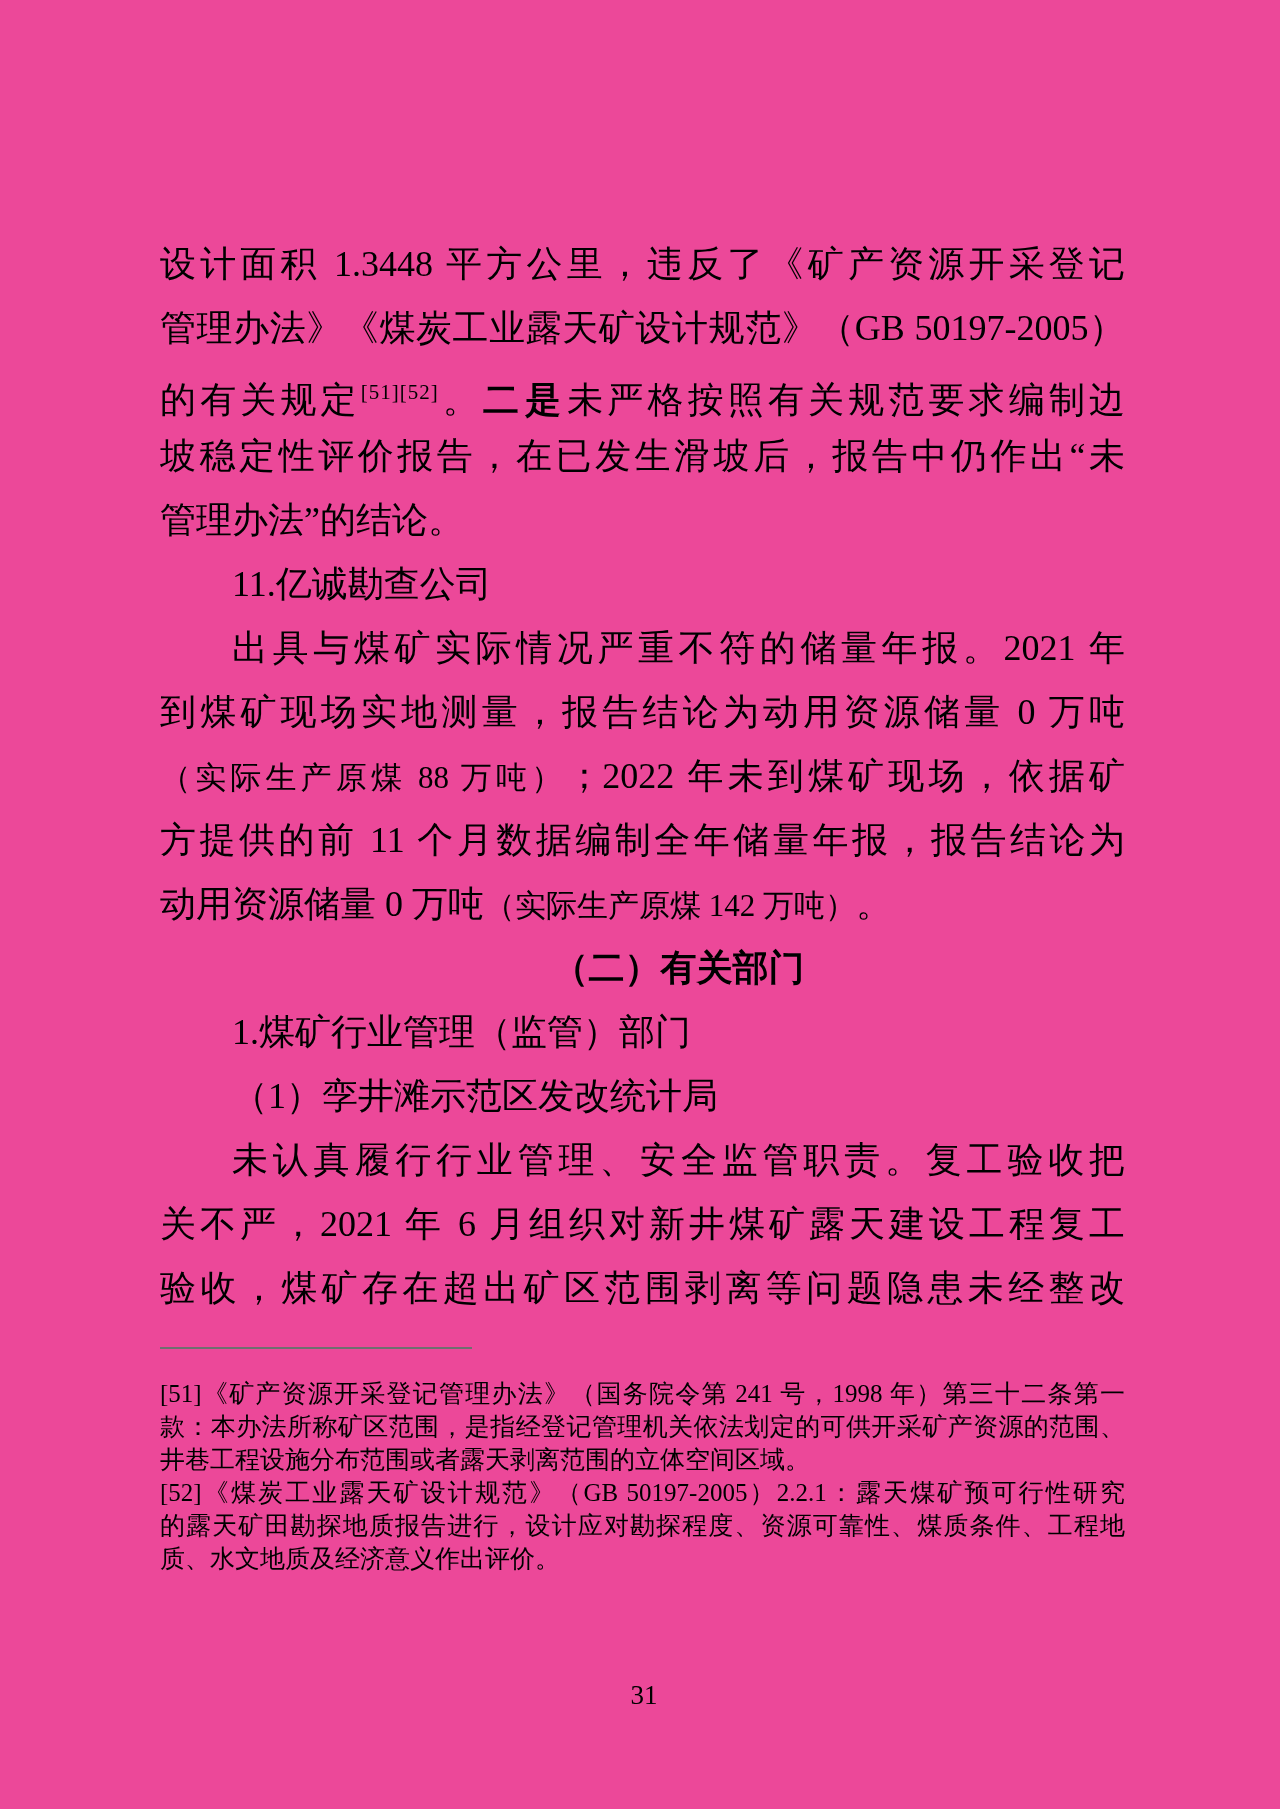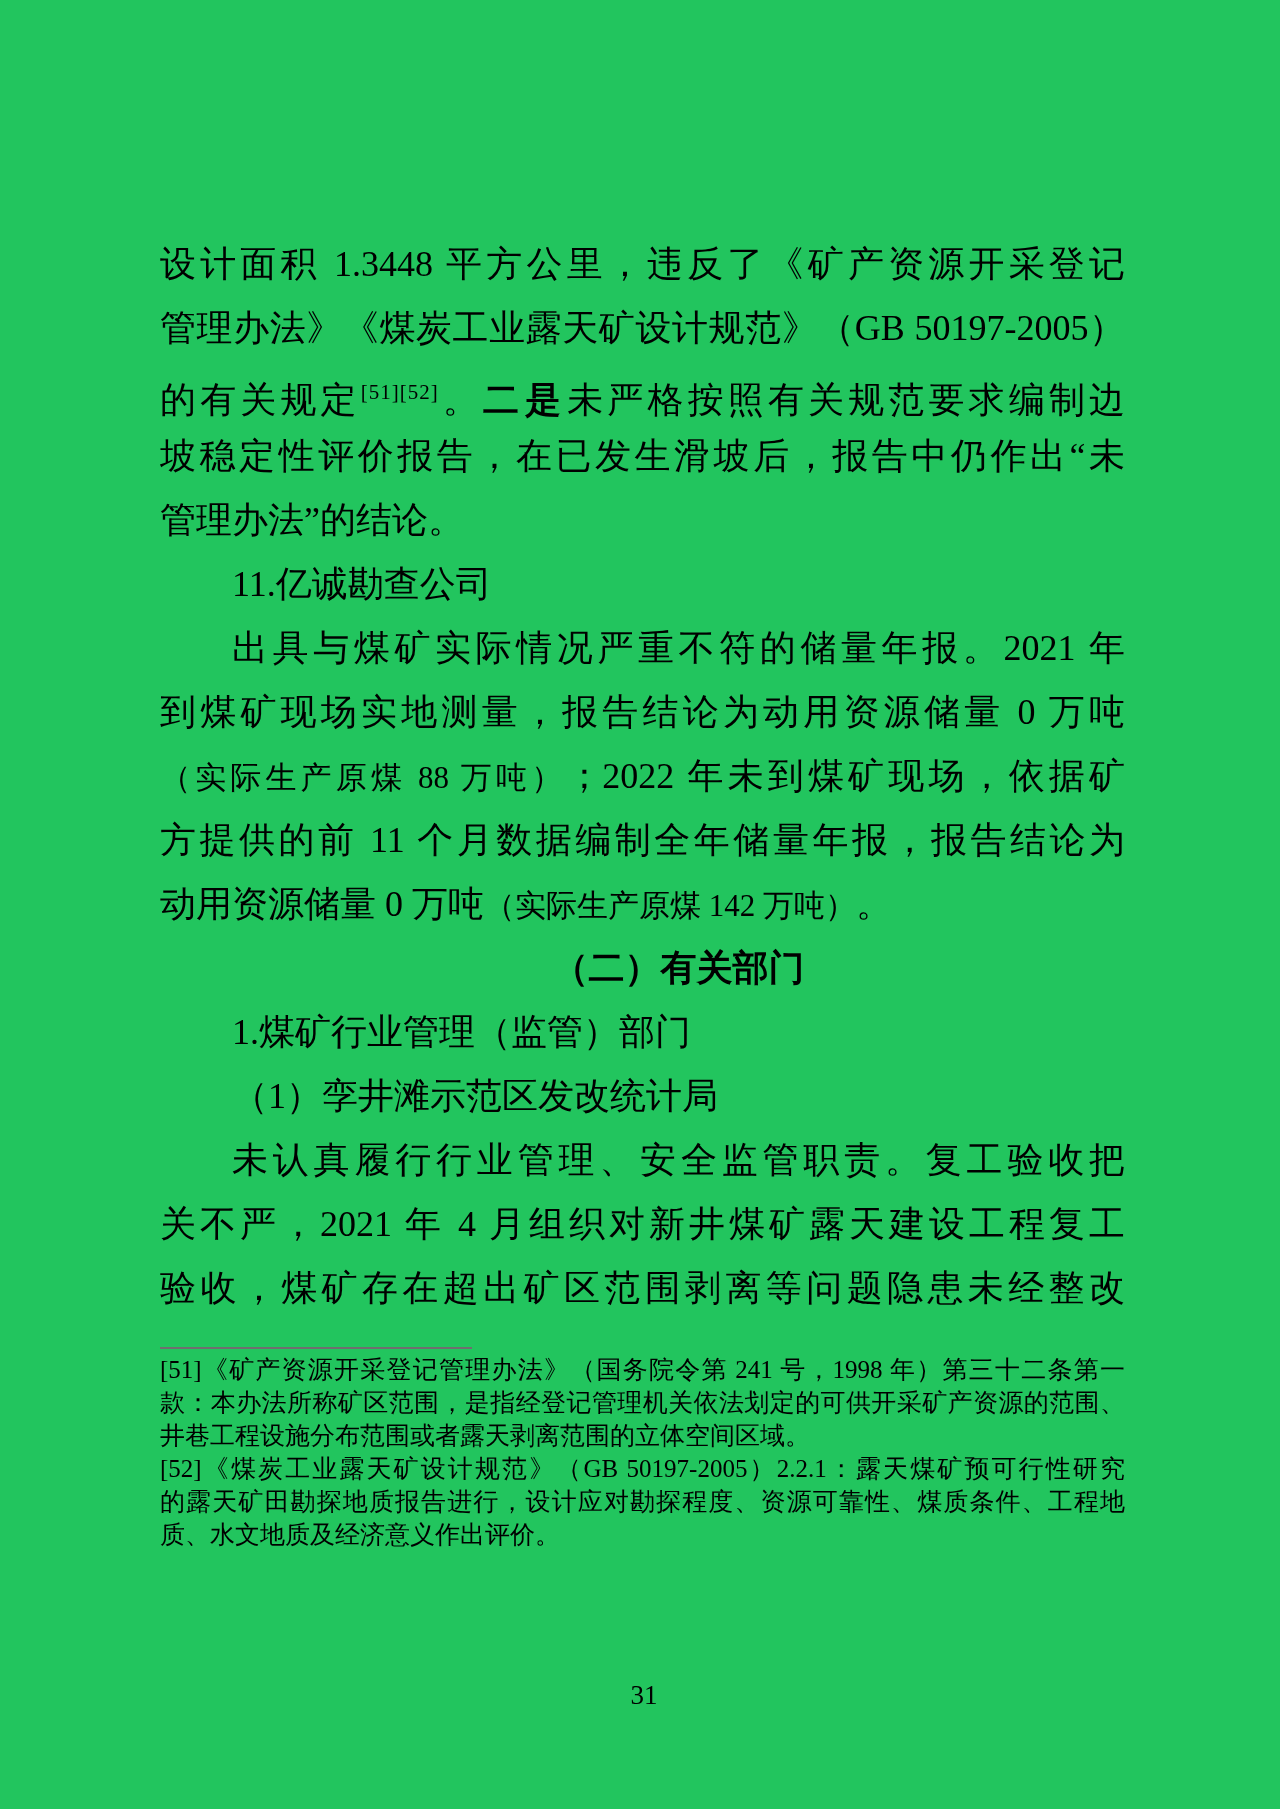--- a/index.html
+++ b/index.html
@@ -1,20 +1,20 @@
 <!DOCTYPE html>
 <html><head>
 <meta charset="utf-8">
 <style>
   html,body{margin:0;padding:0;background:#e8e8e8;}
   .page{
     position:relative;
     width:1280px;height:1809px;
     margin:0 auto;
-    background:#22c55e;
+    background:#ec4899;
     color:#000;
     font-family:"Liberation Serif","DejaVu Serif",serif;
     box-sizing:border-box;
     padding:232px 155px 0 160px;
     overflow:hidden;
   }
   
   .bl{
     font-size:36px;
     line-height:64px;
@@ -37,21 +37,21 @@
     letter-spacing:1px;
   }
   .small{font-size:31px;}
   
   .fn-sep{
     margin-top:27px;
     width:312px;
     height:0;
     border-top:2px solid #6f6f6f;
   }
-  .footnotes{margin-top:4px;}
+  .footnotes{margin-top:28px;}
   .fl{
     font-size:25px;
     line-height:33px;
     height:33px;
     overflow:hidden;
     text-align:left;
   }
   .page-num{
     position:absolute;
     left:8px;right:0;
@@ -85,21 +85,21 @@
 
     <div class="bl j">方提供的前 11 个月数据编制全年储量年报，报告结论为</div>
 
     <div class="bl"><span>动用资源储量 0 万吨</span><span class="small">（实际生产原煤 142 万吨）</span><span>。</span></div>
 
     <div class="bl ind hb">（二）有关部门</div>
     <div class="bl ind">1.煤矿行业管理（监管）部门</div>
     <div class="bl ind">（1）孪井滩示范区发改统计局</div>
 
     <div class="bl ind j">未认真履行行业管理、安全监管职责。复工验收把</div>
-    <div class="bl j">关不严，2021 年 4 月组织对新井煤矿露天建设工程复工</div>
+    <div class="bl j">关不严，2021 年 6 月组织对新井煤矿露天建设工程复工</div>
     <div class="bl j">验收，煤矿存在超出矿区范围剥离等问题隐患未经整改</div>
   </main>
 
   <div class="fn-sep"></div>
 
   <section class="footnotes">
     <div class="fl j">[51]《矿产资源开采登记管理办法》（国务院令第 241 号，1998 年）第三十二条第一</div>
     <div class="fl j">款：本办法所称矿区范围，是指经登记管理机关依法划定的可供开采矿产资源的范围、</div>
     <div class="fl">井巷工程设施分布范围或者露天剥离范围的立体空间区域。</div>
     <div class="fl j">[52]《煤炭工业露天矿设计规范》（GB 50197-2005）2.2.1：露天煤矿预可行性研究</div>

